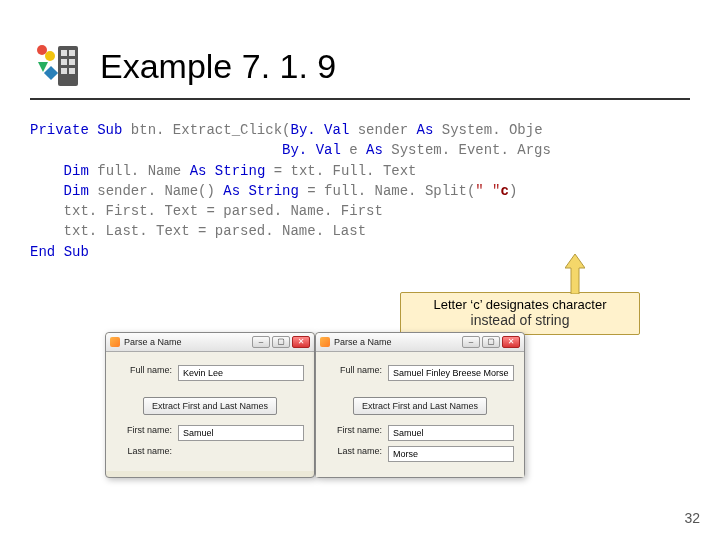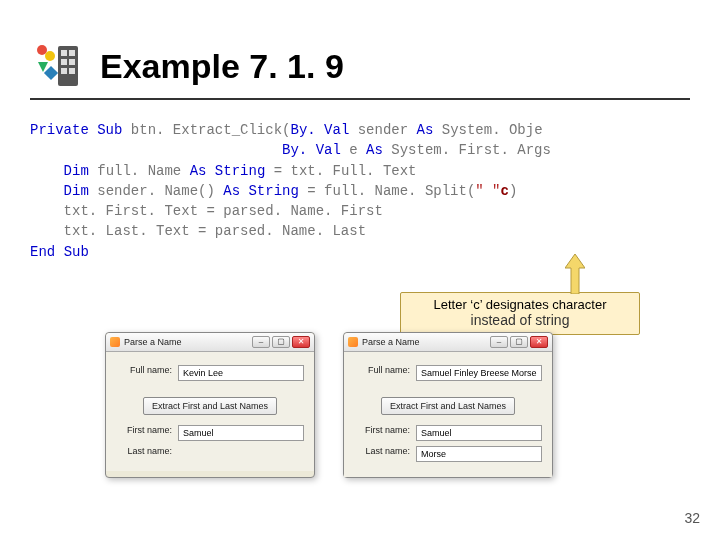--- a/index.html
+++ b/index.html
@@ -25,21 +25,21 @@
     margin-bottom: 20px;
   }
   .logo {
     width: 52px;
     height: 52px;
     position: relative;
   }
   .logo svg { width: 52px; height: 52px; }
   .title {
     font-size: 34px;
-    font-weight: 700;
+    font-weight: 400;
     color: #000;
     font-family: Arial, sans-serif;
   }
   .code-block {
     font-family: Consolas, 'Courier New', monospace;
     font-size: 14px;
     line-height: 1.45;
     white-space: pre;
     color: #333;
     margin-left: 0;
@@ -75,21 +75,20 @@
   .callout-sub {
     font-size: 14px;
     color: #333;
   }
 
   .windows-row {
     position: absolute;
     left: 105px;
     top: 332px;
     display: flex;
-    gap: 28px;
   }
   .win {
     width: 210px;
     background: #ece9d8;
     border: 1px solid #888;
     border-radius: 4px;
     box-shadow: 2px 2px 6px rgba(0,0,0,.25);
     font-size: 9px;
   }
   .win-titlebar {
@@ -180,21 +179,21 @@
         <circle cx="12" cy="10" r="5" fill="#e74c3c"></circle>
         <circle cx="20" cy="16" r="5" fill="#f1c40f"></circle>
         <polygon points="8,22 18,22 13,32" fill="#27ae60"></polygon>
         <rect x="16" y="28" width="10" height="10" fill="#2980b9" transform="rotate(45 21 33)"></rect>
       </svg>
     </div>
     <h1 class="title">Example 7. 1. 9</h1>
   </div>
 
   <div class="code-block"><span class="kw">Private</span> <span class="kw">Sub</span> <span class="gray">btn. Extract_Click(</span><span class="kw">By. Val</span><span class="gray"> sender </span><span class="kw">As</span><span class="gray"> System. Obje</span>
-                              <span class="kw">By. Val</span><span class="gray"> e </span><span class="kw">As</span><span class="gray"> System. First. Args</span>
+                              <span class="kw">By. Val</span><span class="gray"> e </span><span class="kw">As</span><span class="gray"> System. Event. Args</span>
     <span class="kw">Dim</span><span class="gray"> full. Name </span><span class="kw">As</span><span class="kw"> String</span><span class="gray"> = txt. Full. Text</span>
     <span class="kw">Dim</span><span class="gray"> sender. Name() </span><span class="kw">As</span><span class="kw"> String</span><span class="gray"> = full. Name. Split(</span><span class="str">" "</span><span class="cchar">c</span><span class="gray">)</span>
 <span class="gray">    txt. First. Text = parsed. Name. First</span>
 <span class="gray">    txt. Last. Text = parsed. Name. Last</span>
 <span class="kw">End</span> <span class="kw">Sub</span></div>
 
   <div class="callout-wrap">
     <div class="callout-arrow">
       <svg viewBox="0 0 20 40">
         <polygon points="10,0 20,14 14,14 14,40 6,40 6,14 0,14" fill="#f4d76a" stroke="#b59a3e" stroke-width="1"></polygon>

